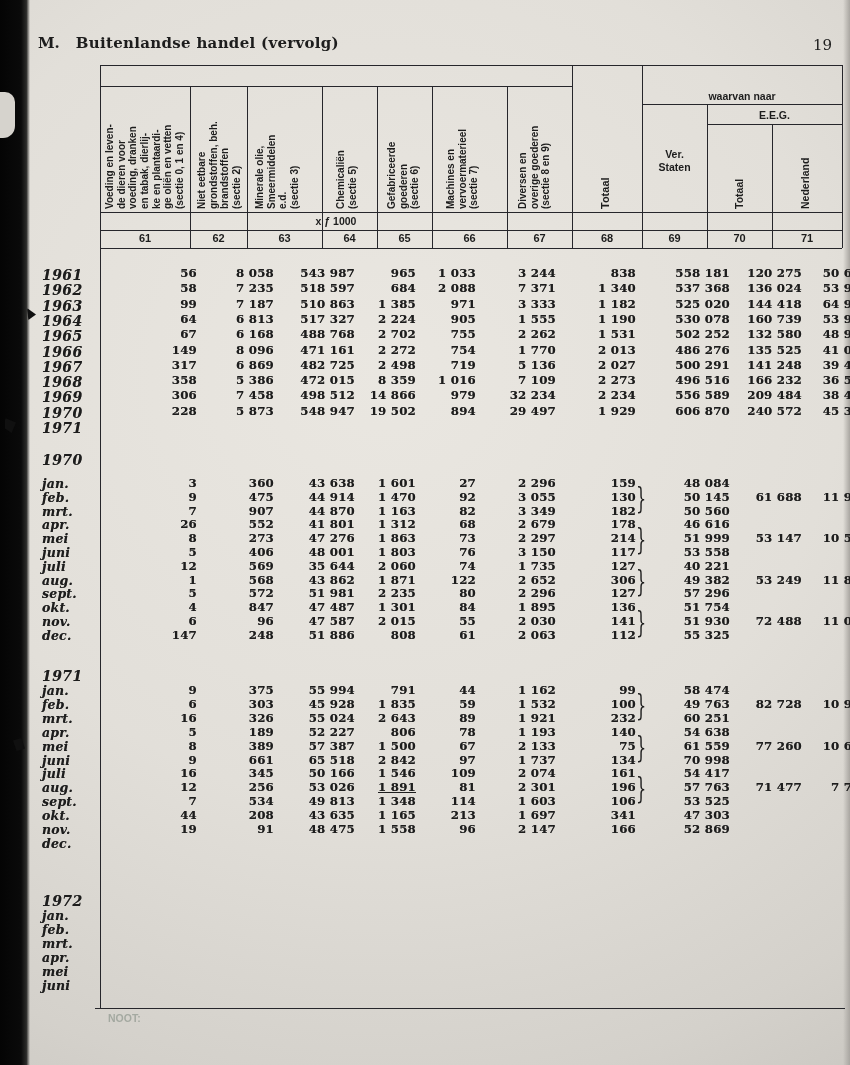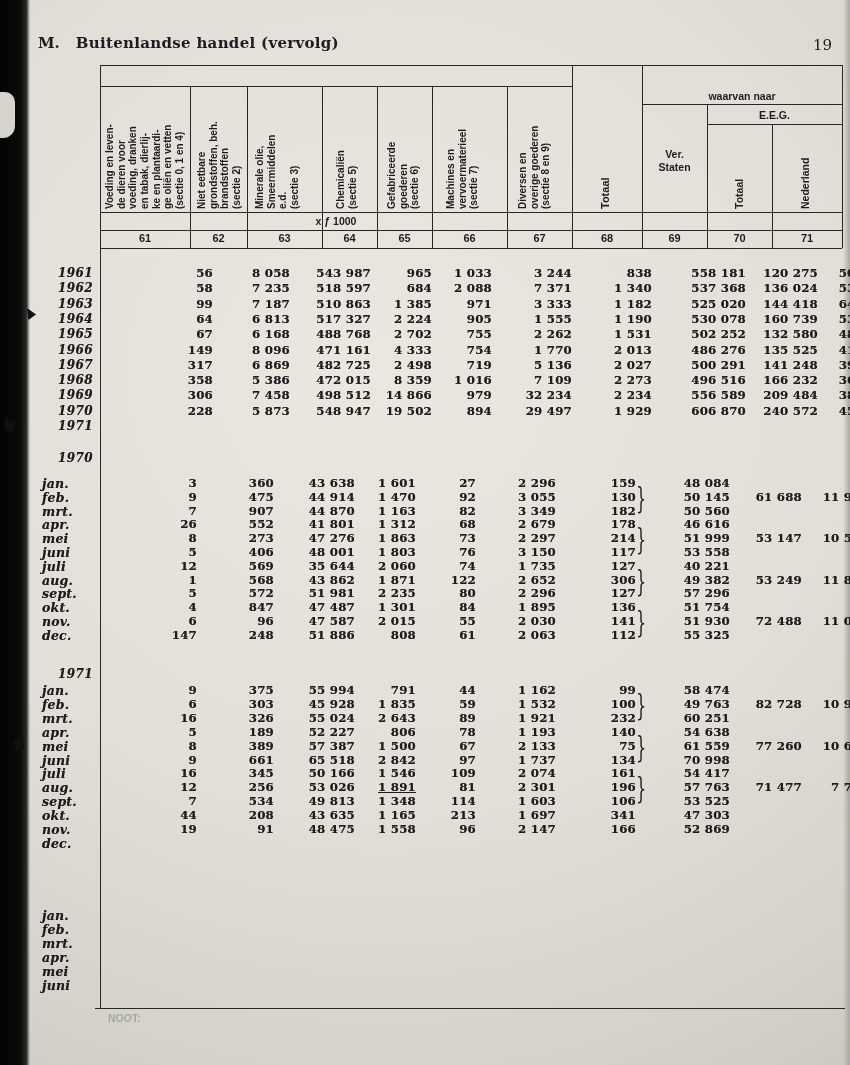--- a/index.html
+++ b/index.html
@@ -32,21 +32,21 @@
   .rot.low{top:126px;height:83px;font-size:10.5px;}
   .vstaten{position:absolute;top:148px;text-align:center;font:700 10.5px/1.25 "Liberation Sans",sans-serif;white-space:pre-line;}
   .unit{position:absolute;left:100px;top:215px;width:472px;text-align:center;font:700 10.5px "Liberation Sans",sans-serif;}
   .cnum{position:absolute;top:232px;text-align:center;font:700 11px "Liberation Sans",sans-serif;}
 
   .rows{position:absolute;left:35px;top:0;width:807px;height:1065px;}
   .trow{position:absolute;left:0;width:807px;display:flex;align-items:flex-start;}
   .cell{flex:0 0 auto;text-align:right;font:700 11.8px/1.15 "DejaVu Serif",serif;letter-spacing:.2px;
     text-shadow:0 0 .4px rgba(10,10,10,.55);}
   .rlabel{text-align:left;padding-left:7px;font:700 italic 12.5px/1.15 "DejaVu Serif",serif;font-style:italic;}
-  .yrow .rlabel{font-size:12px;letter-spacing:.4px;margin-left:16px;}
+  .yrow .rlabel{font-size:14px;letter-spacing:.4px;}
   .brace{position:absolute;left:601px;width:18px;display:flex;align-items:center;justify-content:flex-start;
     font-family:"DejaVu Serif",serif;font-weight:400;color:#1d1d1d;transform:scaleY(1.9);}
 
   .fnote{position:absolute;left:108px;top:1010px;width:640px;font:700 10.5px/1.6 "Liberation Sans",sans-serif;
     color:rgba(96,112,100,.42);filter:blur(.5px);}
   .fnote .l2{padding-left:130px;}
 </style>
 </head>
 <body>
 
@@ -201,21 +201,21 @@
           <span class="cell" style="width: 65px; padding-right: 24px;">1 531</span>
           <span class="cell" style="width: 70px; padding-right: 7px;">502 252</span>
           <span class="cell" style="width: 65px; padding-right: 2px;">132 580</span>
           <span class="cell" style="width: 65px; padding-right: 3px;">48 958</span>
         </div>
         <div class="trow yrow" style="top: 343.5px; height: 15.3px;">
           <span class="cell rlabel" style="width: 65px;">1966</span>
           <span class="cell" style="width: 90px; padding-right: 20px;">149</span>
           <span class="cell" style="width: 57px; padding-right: 6px;">8 096</span>
           <span class="cell" style="width: 75px; padding-right: 6px;">471 161</span>
-          <span class="cell" style="width: 55px; padding-right: 5px;">4 333</span>
+          <span class="cell" style="width: 55px; padding-right: 5px;">2 272</span>
           <span class="cell" style="width: 55px; padding-right: 5px;">754</span>
           <span class="cell" style="width: 75px; padding-right: 15px;">1 770</span>
           <span class="cell" style="width: 65px; padding-right: 24px;">2 013</span>
           <span class="cell" style="width: 70px; padding-right: 7px;">486 276</span>
           <span class="cell" style="width: 65px; padding-right: 2px;">135 525</span>
           <span class="cell" style="width: 65px; padding-right: 3px;">41 054</span>
         </div>
         <div class="trow yrow" style="top: 358.8px; height: 15.3px;">
           <span class="cell rlabel" style="width: 65px;">1967</span>
           <span class="cell" style="width: 90px; padding-right: 20px;">317</span>
@@ -617,20 +617,23 @@
           <span class="cell" style="width: 75px; padding-right: 15px;"></span>
           <span class="cell" style="width: 65px; padding-right: 24px;"></span>
           <span class="cell" style="width: 70px; padding-right: 7px;"></span>
           <span class="cell" style="width: 65px; padding-right: 2px;"></span>
           <span class="cell" style="width: 65px; padding-right: 3px;"></span>
           <span class="cell" style="width: 70px; padding-right: 10px;"></span>
         </div>
         <div class="brace" style="top: 684px; height: 41.7px; font-size: 16.124px;">}</div>
         <div class="brace" style="top: 725.7px; height: 41.7px; font-size: 16.124px;">}</div>
         <div class="brace" style="top: 767.4px; height: 41.7px; font-size: 16.124px;">}</div>
+        <div class="trow yrow" style="top: 893px; height: 14px;">
+          <span class="cell rlabel" style="width: 65px;">1972</span>
+        </div>
         <div class="trow" style="top: 909px; height: 14px;">
           <span class="cell rlabel" style="width: 65px;">jan.</span>
           <span class="cell" style="width: 90px; padding-right: 20px;"></span>
           <span class="cell" style="width: 57px; padding-right: 6px;"></span>
           <span class="cell" style="width: 75px; padding-right: 6px;"></span>
           <span class="cell" style="width: 55px; padding-right: 5px;"></span>
           <span class="cell" style="width: 55px; padding-right: 5px;"></span>
           <span class="cell" style="width: 75px; padding-right: 15px;"></span>
           <span class="cell" style="width: 65px; padding-right: 24px;"></span>
           <span class="cell" style="width: 70px; padding-right: 7px;"></span>

